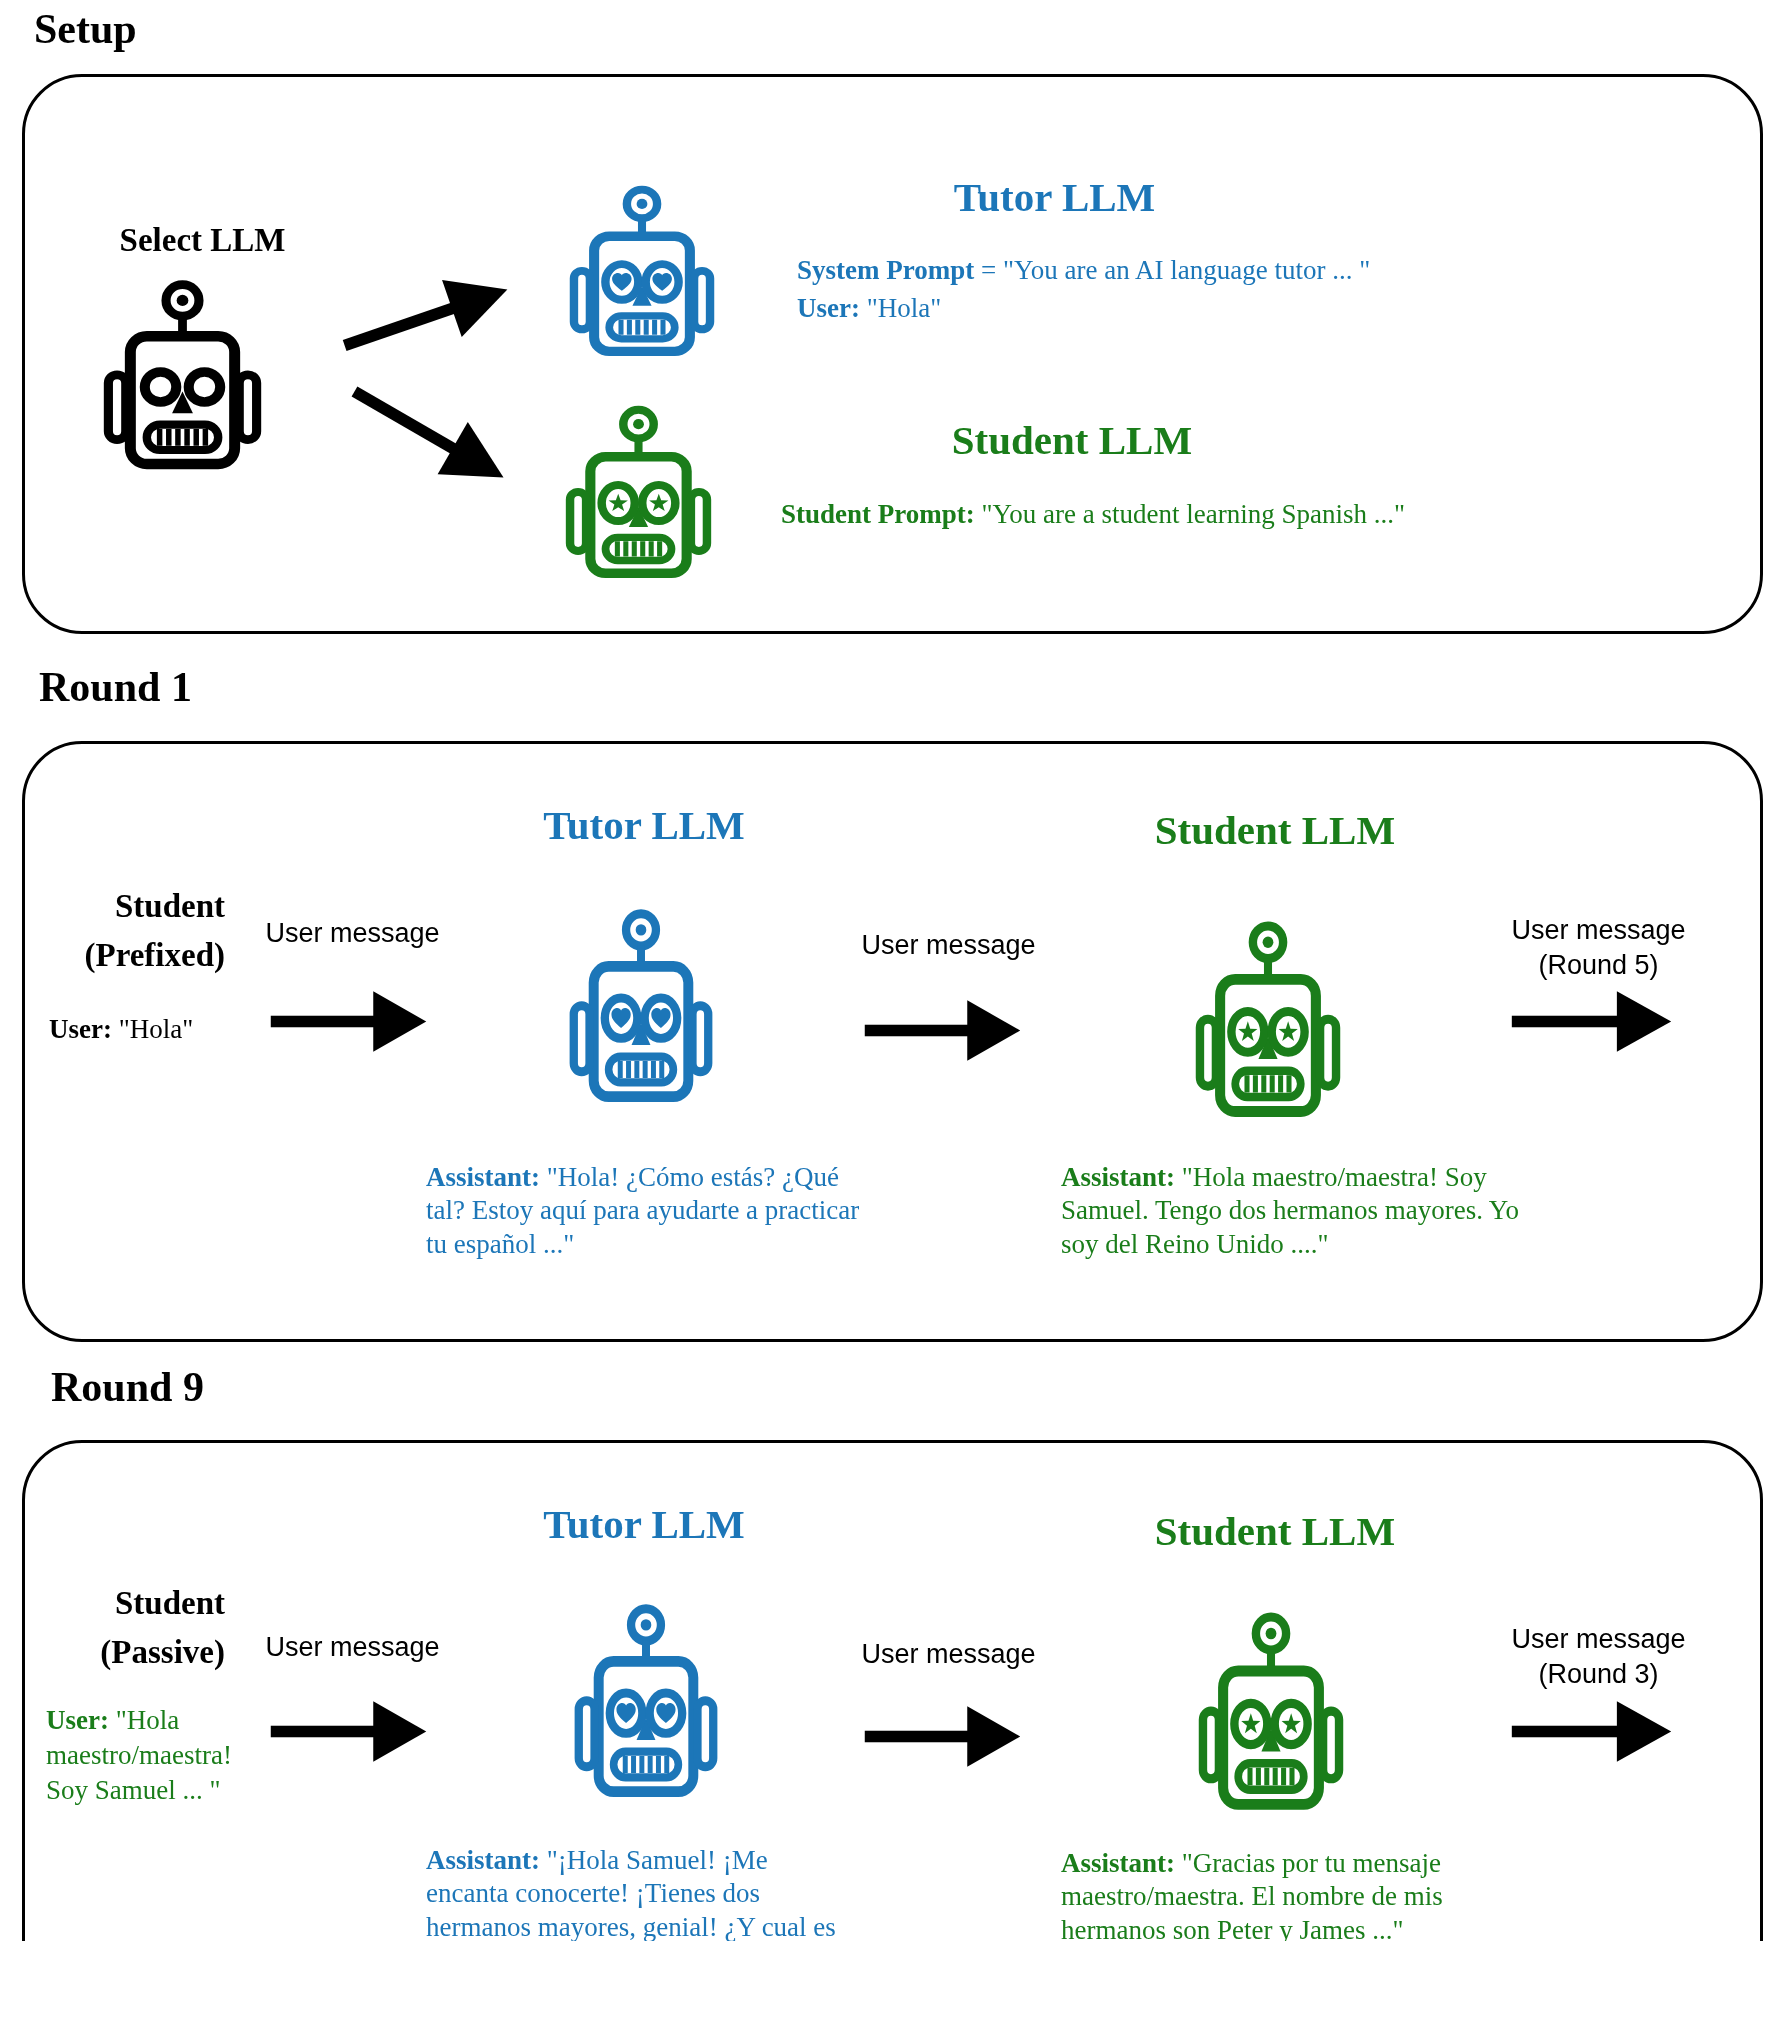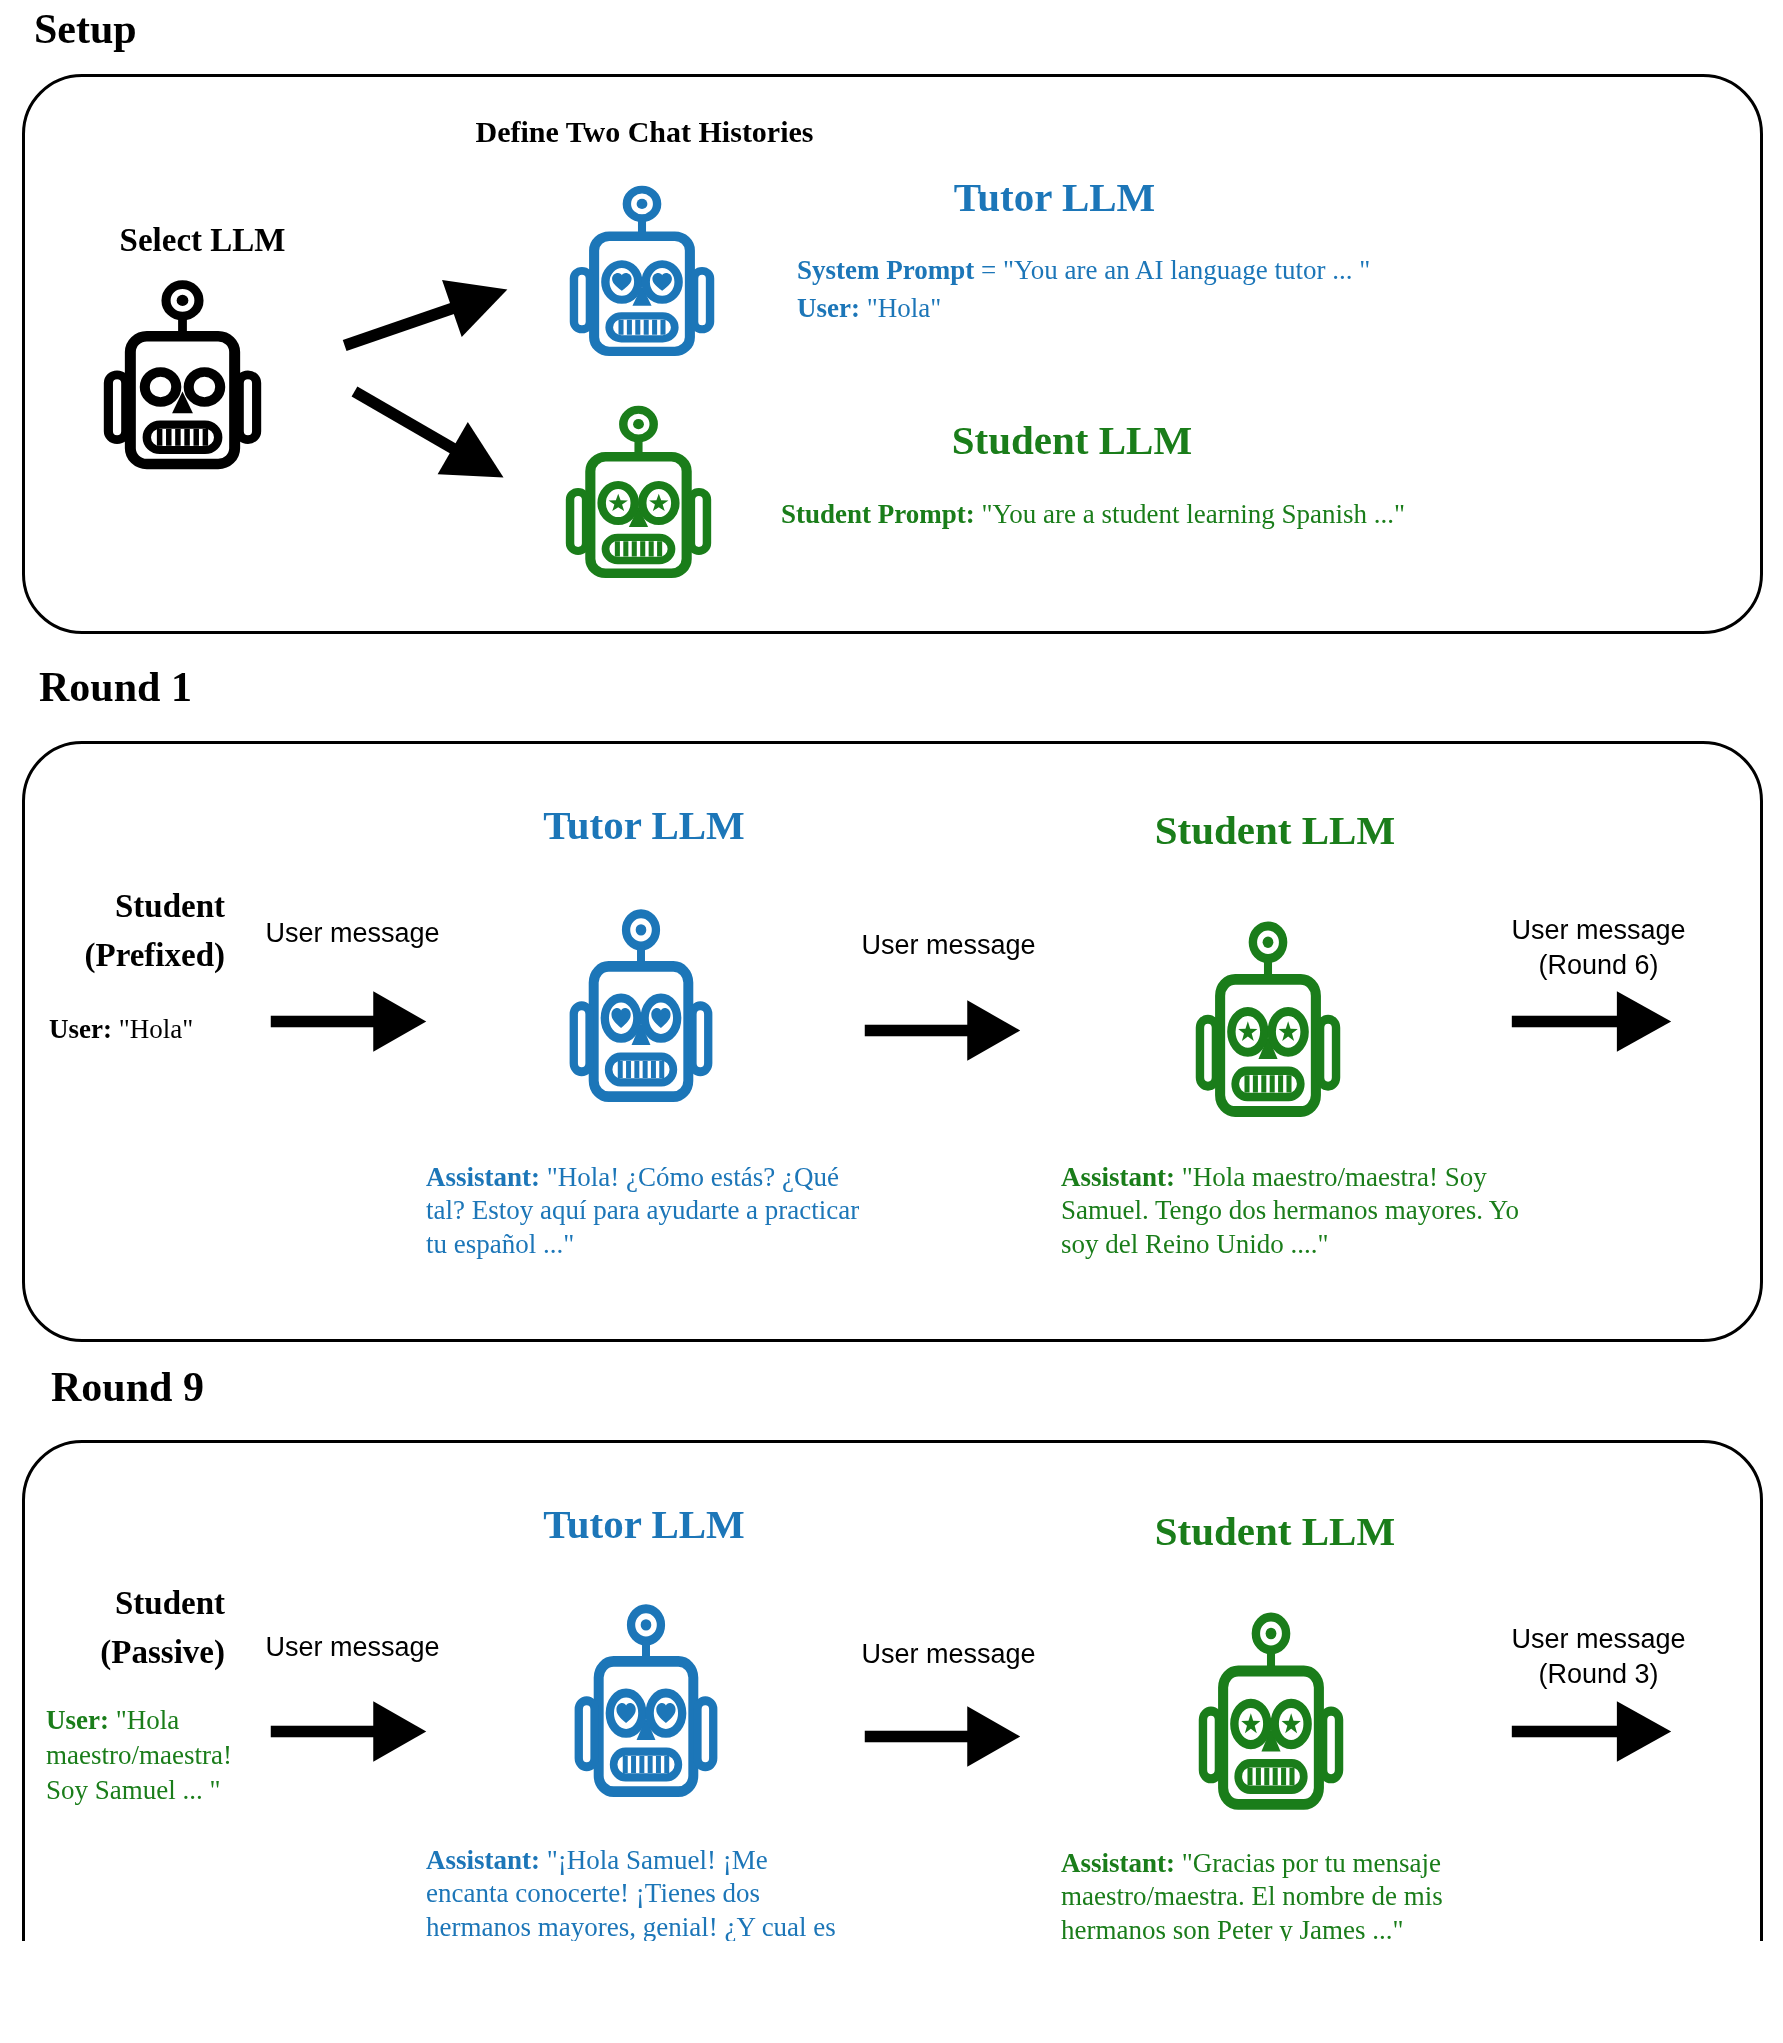--- a/index.html
+++ b/index.html
@@ -67,21 +67,20 @@
     </symbol>
   </defs>
 </svg>
 
 <div id="canvas">
 
   <div class="abs h1" style="left:34px; top:5.3px;">Setup</div>
 
   <div class="box" style="left:22px; top:74px; width:1735px; height:554px;"></div>
 
-  <div class="abs subhead" style="left:371px; top:115px; width:547px;">Define Two Chat Histories</div>
 
   <div class="abs selhead" style="left:88px; top:222px; width:229px;">Select LLM</div>
 
   <div class="abs" style="left:91px; top:275px; width:183px; height:203px; color:#000;">
     <svg class="robot" preserveAspectRatio="none" viewBox="0 0 207 230" width="183" height="203">
         <use href="#robot-plain" width="100%" height="100%"></use>
       </svg>
   </div>
 
   <div class="abs" style="left:338px; top:282px; width:176px; height:71px; color:#000; transform:rotate(-19deg);">
@@ -152,21 +151,21 @@
   </div>
 
   <div class="abs green" style="left:1184px; top:916px; width:168px; height:210px;">
     <svg class="robot" preserveAspectRatio="none" viewBox="0 0 190 238" width="168" height="210">
         <use href="#robot-star" width="100%" height="100%"></use>
       </svg>
   </div>
 
   <div class="abs sanslabel" style="left:1495px; top:913px; width:207px;">
     <div>User message</div>
-    <div>(Round 6)</div>
+    <div>(Round 5)</div>
   </div>
   <div class="abs" style="left:1510px; top:986px; width:163px; height:71px; color:#000;">
     <svg class="arrow" preserveAspectRatio="none" viewBox="0 0 185 80" width="163" height="71">
         <use href="#h-arrow" width="100%" height="100%"></use>
       </svg>
   </div>
 
   <div class="abs msg blue" style="left:426px; top:1161px; width:446px;">
     <span class="lbl">Assistant:</span><span> "Hola! ¿Cómo estás? ¿Qué tal? Estoy aquí para ayudarte a practicar tu español ..."</span>
   </div>

